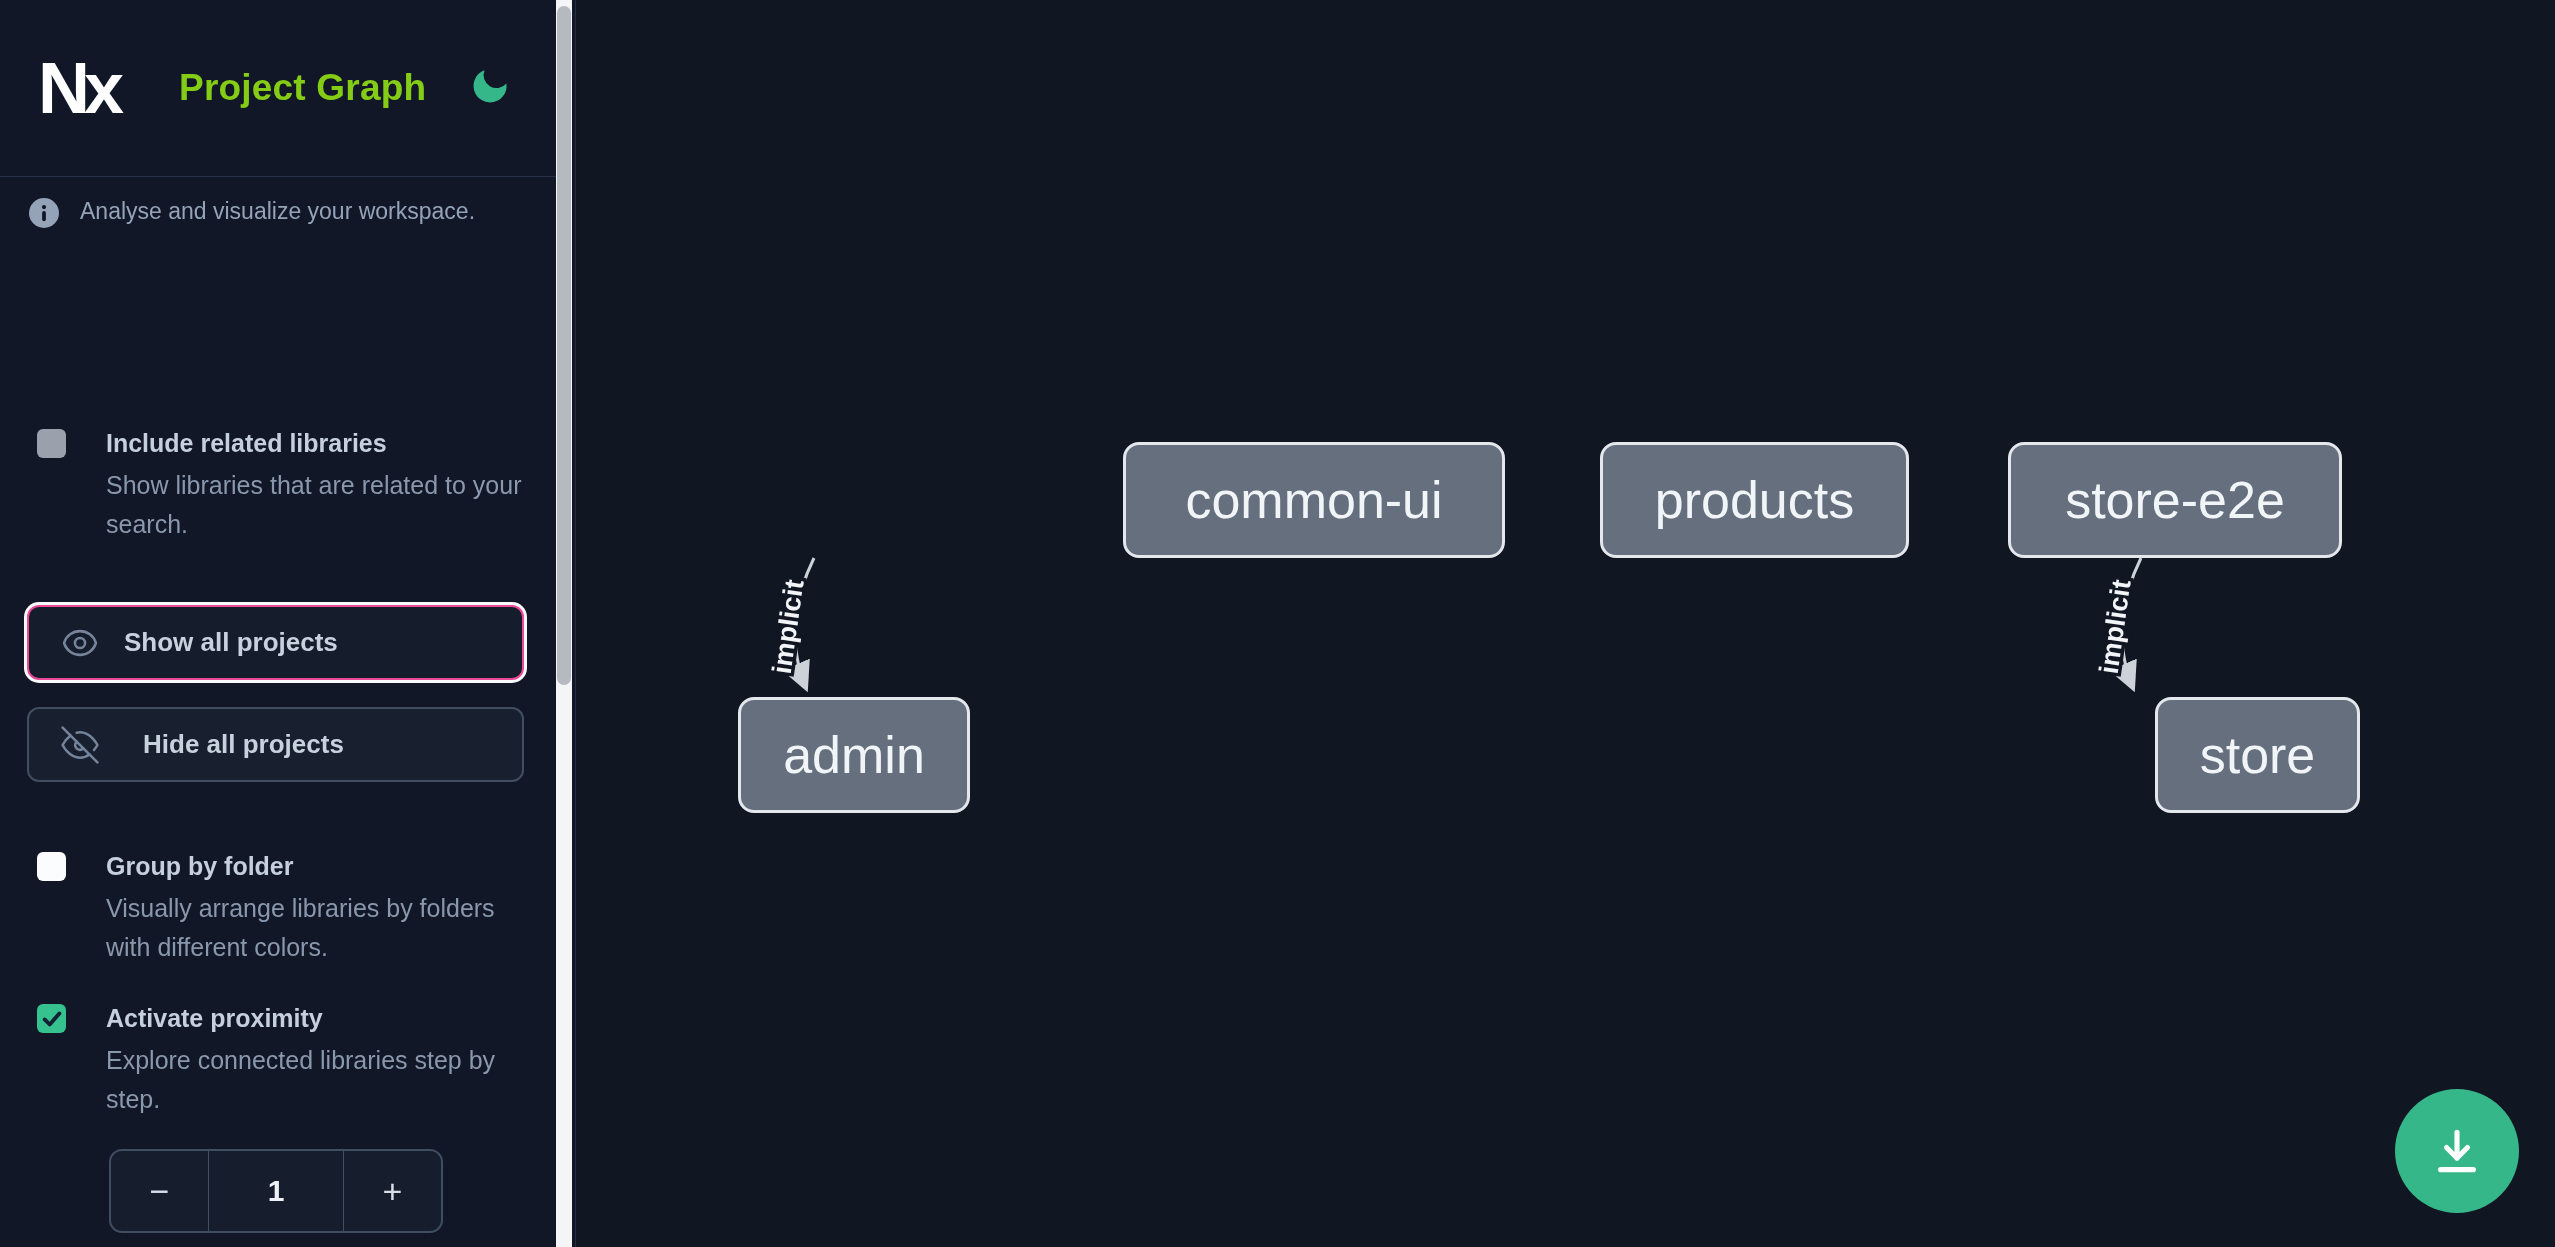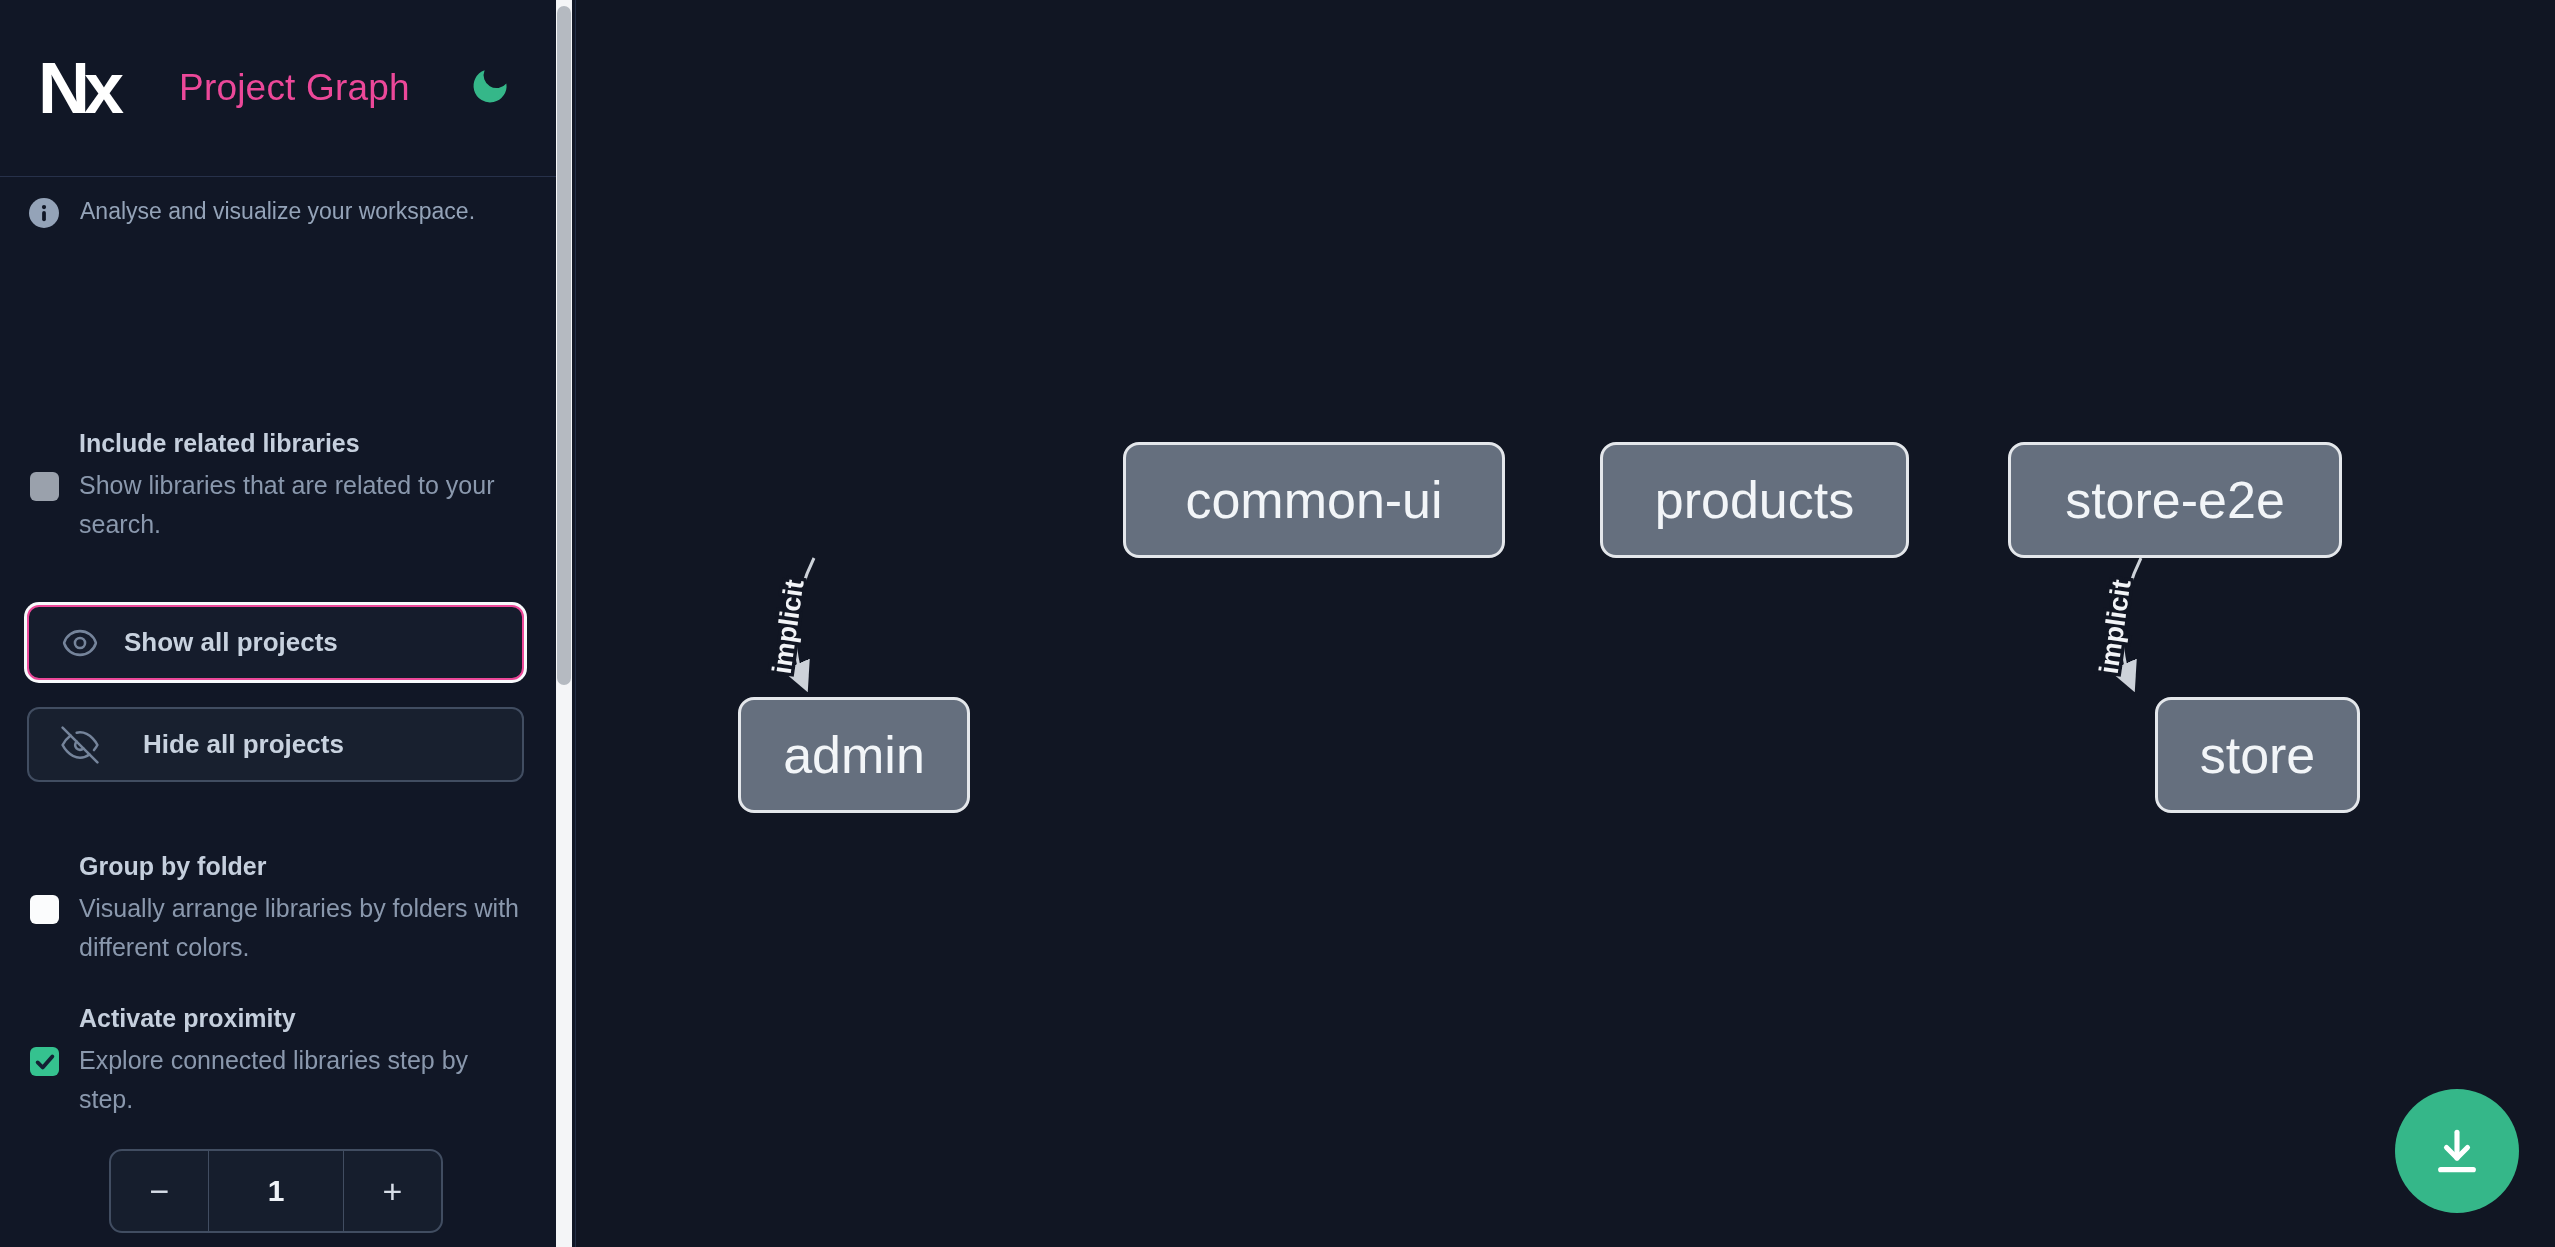--- a/index.html
+++ b/index.html
@@ -8,41 +8,41 @@
   .app { position:relative; width:2555px; height:1247px; display:flex; }
 
   
   .sidebar { position:relative; width:575px; height:1247px; background:#111726; flex:none; }
   .sb-header { position:absolute; top:0; left:0; width:556px; height:176px;
                display:flex; align-items:center; }
   .nx-logo { position:absolute; left:38px; top:46px; width:86px; height:84px;
              color:#ffffff; font-weight:900; font-size:72px; letter-spacing:-6px;
              display:flex; align-items:center; }
   .sb-title { position:absolute; left:179px; top:0; height:176px; display:flex; align-items:center;
-              color:#ec4899; font-size:37px; font-weight:400; letter-spacing:0.2px; }
+              color:#84cc16; font-size:37px; font-weight:700; letter-spacing:0.2px; }
   .moon-btn { position:absolute; left:464px; top:60px; width:52px; height:52px;
               display:flex; align-items:center; justify-content:center; cursor:pointer; }
   .sb-divider { position:absolute; top:176px; left:0; width:556px; height:1px; background:#27314a; }
 
   .info-row { position:absolute; top:198px; left:29px; width:500px;
               display:flex; gap:21px; }
   .info-icon { width:30px; height:30px; border-radius:50%; background:#94a3b8; flex:none;
                display:flex; align-items:center; justify-content:center; }
   .info-text { color:#94a3b8; font-size:23px; }
 
   .search-box { position:absolute; top:318px; left:26px; width:496px; height:69px;
                 background:#1a2232; border-radius:12px; display:flex; align-items:stretch; }
   .funnel-cell { width:67px; display:flex; align-items:center; justify-content:center;
                  border-right:1px solid #2b374d; flex:none; }
   .search-input { flex:1; background:transparent; border:none; outline:none;
                   padding:0 20px 0 26px; font-size:26px; color:#cbd5e1;
                   font-family:"Liberation Sans", sans-serif; }
   .search-input::placeholder { color:#60708a; opacity:1; }
 
-  .toggle-row { position:absolute; left:30px; width:500px; display:flex; gap:20px;align-items:center; }
+  .toggle-row { position:absolute; left:37px; width:500px; display:flex; gap:40px; }
   .cb { width:29px; height:29px; border-radius:6px; flex:none; margin-top:2px;
         display:flex; align-items:center; justify-content:center; cursor:pointer; }
   .cb-gray  { background:#9aa1ac; }
   .cb-white { background:#fbfcfd; }
   .cb-green { background:#35c28f; }
   .toggle-text { width:440px; }
   .toggle-label { color:#c5cfdd; font-size:25px; font-weight:700; line-height:32px; }
   .toggle-desc  { color:#8a98ad; font-size:25px; line-height:39px; margin-top:7px; }
 
   .sb-btn { position:absolute; left:27px; width:497px; height:75px; border-radius:12px;

